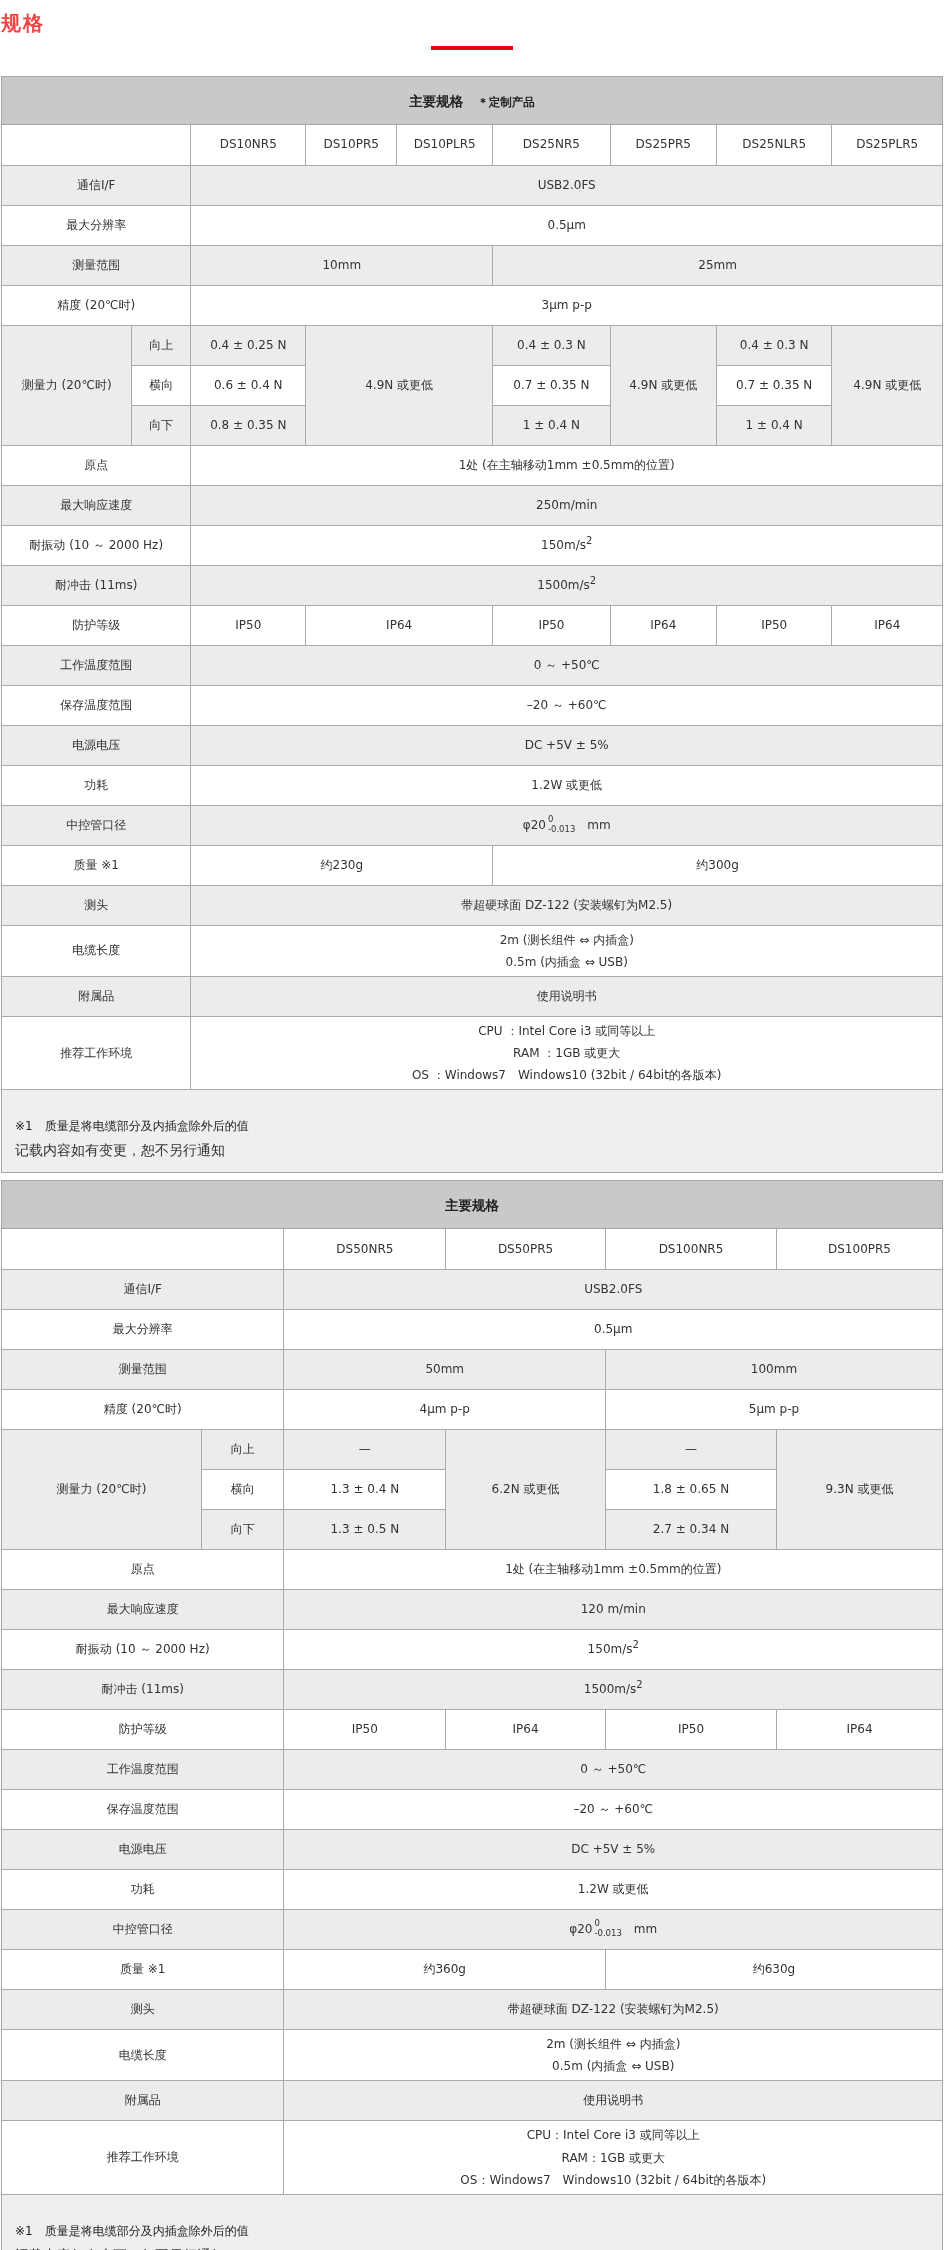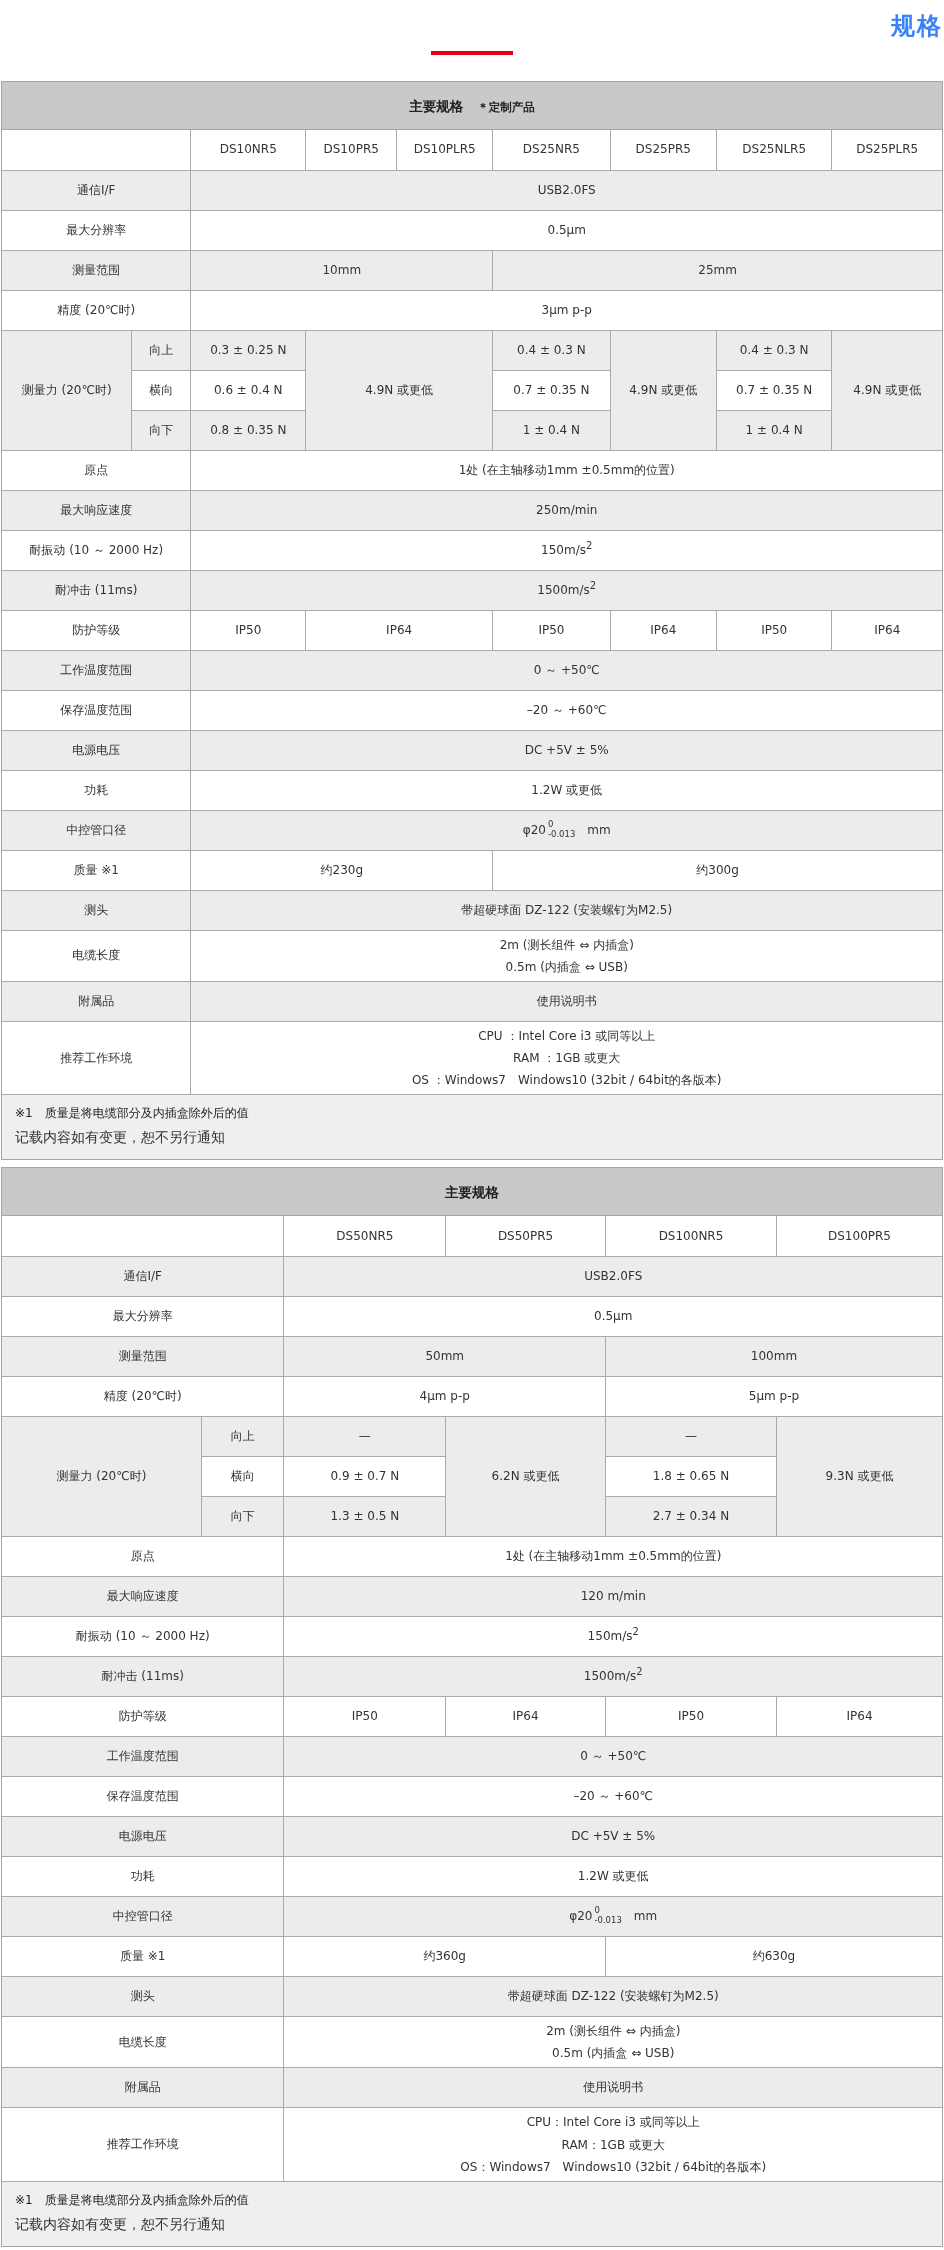--- a/index.html
+++ b/index.html
@@ -1,35 +1,35 @@
 <!DOCTYPE html>
 <html><head>
 <meta charset="utf-8">
 <style>
   *{box-sizing:border-box;margin:0;padding:0}
   html,body{background:#fff}
   body{width:944px;font-family:"DejaVu Sans","Liberation Sans",sans-serif;color:#333}
   .page{width:944px;padding:8px 1px 10px}
-  .page-title{font-size:24px;font-weight:600;text-align:right;color:#3b82f6;letter-spacing:2px;margin-top:2px}
+  .page-title{font-size:20px;font-weight:600;text-align:left;color:#ef4444;letter-spacing:2px;margin-top:2px}
   .title-underline{width:82px;height:4px;background:#e60012;margin:9px auto 0}
   .tables{margin-top:26px}
   .spec-block{border:1px solid #a6a6a6;margin-bottom:7px;background:#4c1d95}
   .bar{background:#c9c9c9;text-align:center;padding:14px 4px 13px;border-bottom:1px solid #a6a6a6}
   .bar .t{font-size:13.5px;font-weight:bold;color:#222}
   .bar .n{font-size:11.5px;font-weight:bold;color:#222;margin-left:14px}
   table{width:100%;border-collapse:collapse;border-style:hidden;table-layout:fixed}
   td{border:1px solid #aaa;background:#fff;text-align:center;vertical-align:middle;
      font-size:12px;color:#333;padding:3px 4px;height:40px;line-height:1.4;word-break:break-all}
   td.shade{background:#ececec}
   td div{line-height:1.85}
   td sup{font-size:10px;vertical-align:super;line-height:0}
   .tol{display:inline-flex;flex-direction:column;font-size:8.5px;line-height:1.2;text-align:left;
        vertical-align:middle;margin-left:2px;transform:translateY(-1px)}
   .unit{margin-left:12px}
-  .fnotes{background:#efefef;border-top:1px solid #aaa;padding:10px 13px 12px;text-align:left}
+  .fnotes{background:#efefef;border-top:1px solid #aaa;padding:28px 13px 12px;text-align:left}
   .fn1{font-size:12px;color:#222;margin-bottom:7px}
   .fn2{font-size:14px;color:#333}
 </style>
 </head>
 <body>
 
 <div class="page">
   <h1 class="page-title">规格</h1>
   <div class="title-underline"></div>
   <div class="tables">
@@ -71,21 +71,21 @@
               <td class="shade" colspan="3">10mm</td>
               <td class="shade" colspan="4">25mm</td>
             </tr>
             <tr>
               <td colspan="2">精度 (20℃时)</td>
               <td colspan="7">3μm p-p</td>
             </tr>
             <tr>
               <td class="shade" rowspan="3">测量力 (20℃时)</td>
               <td class="shade">向上</td>
-              <td class="shade">0.3 ± 0.25 N</td>
+              <td class="shade">0.4 ± 0.25 N</td>
               <td class="shade" colspan="2" rowspan="3">4.9N 或更低</td>
               <td class="shade">0.4 ± 0.3 N</td>
               <td class="shade" rowspan="3">4.9N 或更低</td>
               <td class="shade">0.4 ± 0.3 N</td>
               <td class="shade" rowspan="3">4.9N 或更低</td>
             </tr>
             <tr>
               <td>横向</td>
               <td>0.6 ± 0.4 N</td>
               <td>0.7 ± 0.35 N</td>
@@ -220,21 +220,21 @@
             <tr>
               <td class="shade" rowspan="3">测量力 (20℃时)</td>
               <td class="shade">向上</td>
               <td class="shade">—</td>
               <td class="shade" rowspan="3">6.2N 或更低</td>
               <td class="shade">—</td>
               <td class="shade" rowspan="3">9.3N 或更低</td>
             </tr>
             <tr>
               <td>横向</td>
-              <td>0.9 ± 0.7 N</td>
+              <td>1.3 ± 0.4 N</td>
               <td>1.8 ± 0.65 N</td>
             </tr>
             <tr>
               <td class="shade">向下</td>
               <td class="shade">1.3 ± 0.5 N</td>
               <td class="shade">2.7 ± 0.34 N</td>
             </tr>
             <tr>
               <td colspan="2">原点</td>
               <td colspan="4">1处 (在主轴移动1mm ±0.5mm的位置)</td>

